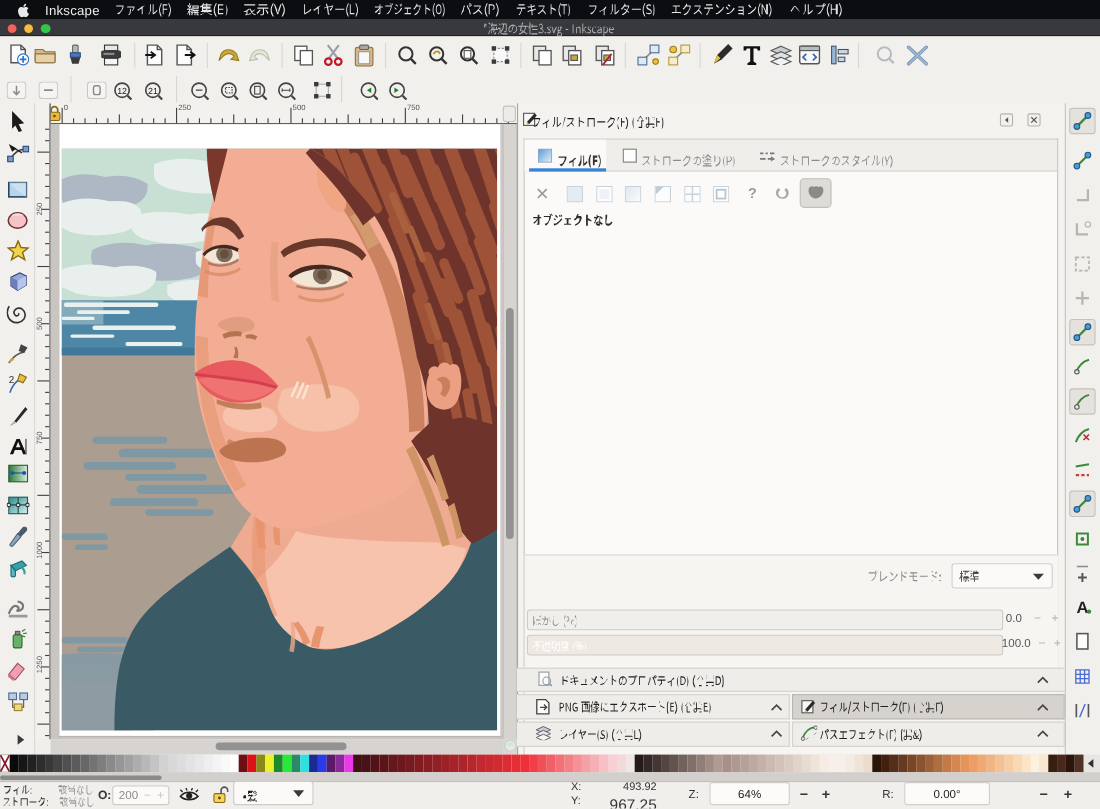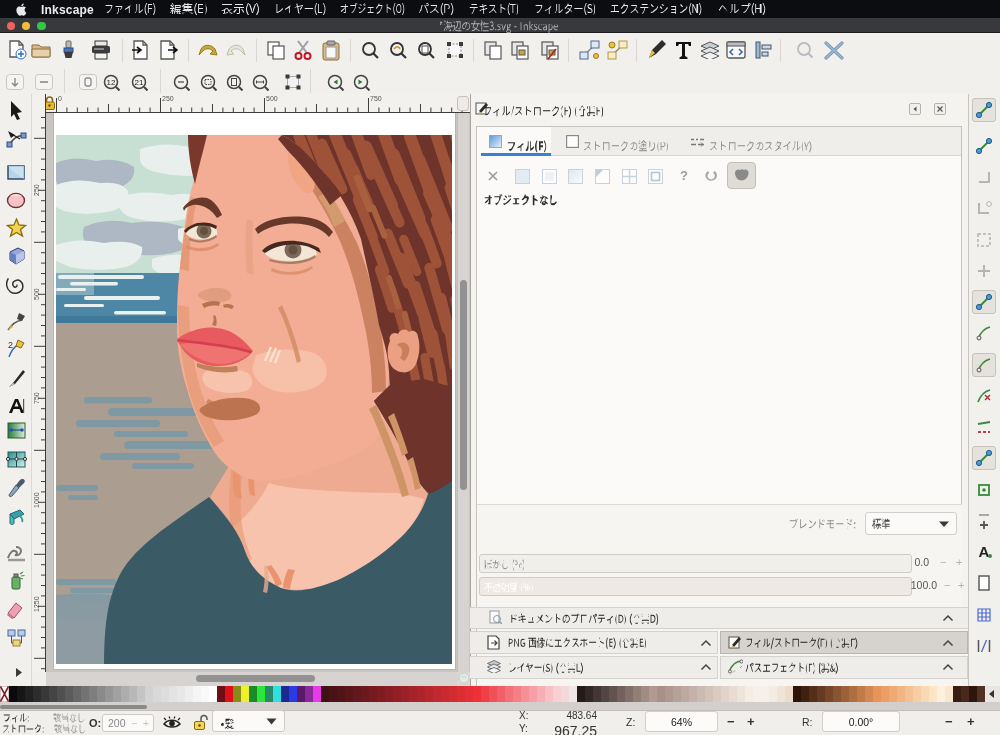--- a/index.html
+++ b/index.html
@@ -2,21 +2,21 @@
 <html><head><meta charset="utf-8"><style>
 *{margin:0;padding:0;box-sizing:border-box}
 html,body{width:1000px;height:735px;overflow:hidden;background:#f1efec;font-family:"Liberation Sans",sans-serif;position:relative}
 .ab{position:absolute}
 </style></head><body>
 
 <div class="ab" style="left:0;top:0;width:1000px;height:17.5px;background:#0b0d11"></div>
 <svg class="ab" style="left:15px;top:3px" width="13" height="13" viewBox="0 0 13 13">
 <path d="M9.6 6.9c0-1.5 1.2-2.2 1.3-2.3-.7-1-1.8-1.2-2.2-1.2-.9-.1-1.8.5-2.3.5-.5 0-1.2-.5-2-.5-1 0-2 .6-2.5 1.5-1.1 1.9-.3 4.7.8 6.2.5.8 1.1 1.6 1.9 1.6.8 0 1.1-.5 2-.5.9 0 1.2.5 2 .5.8 0 1.4-.8 1.9-1.5.6-.9.8-1.7.8-1.8 0 0-1.6-.6-1.7-2.5zM8.1 2.4c.4-.5.7-1.2.6-1.9-.6 0-1.4.4-1.8.9-.4.4-.7 1.2-.6 1.8.7.1 1.4-.3 1.8-.8z" fill="#e8e8e8"></path>
   </svg>
-<div class="ab" style="left:41px;top:2.5px;font-size:12px;font-weight:bold;color:#ececec;letter-spacing:.2px">Inkscape</div>
+<div class="ab" style="left:41px;top:2.5px;font-size:12px;font-weight:normal;color:#ececec;letter-spacing:.2px">Inkscape</div>
 <svg style="position:absolute;left:104.0px;top:-0.9px;overflow:visible" width="52" height="18">
     <g transform="translate(0,13.9) scale(0.8288701861769957,1)">
       <path d="M10 -8 10 -8C9 -8 9 -8 9 -8C8 -8 4 -8 3 -8C3 -8 2 -8 2 -8V-7C2 -7 2 -7 3 -7C4 -7 8 -7 9 -7C9 -6 8 -5 8 -4C6 -2 5 -1 3 -1L4 0C6 -0 7 -2 8 -3C9 -4 10 -6 10 -7C10 -8 10 -8 10 -8Z M22 -6 22 -7C22 -7 21 -7 21 -7C21 -7 16 -7 15 -7C15 -7 14 -7 14 -7V-6C14 -6 15 -6 15 -6C16 -6 20 -6 21 -6C21 -5 20 -4 19 -3L20 -3C21 -4 22 -5 22 -6C22 -6 22 -6 22 -6ZM18 -5H17C17 -5 17 -4 17 -4C17 -3 17 -1 16 -0C15 0 15 0 15 0L16 1C18 -0 18 -2 18 -5Z M25 -4 26 -3C27 -4 29 -5 30 -5V-1C30 -0 30 0 30 0H31C31 0 31 -0 31 -1V-6C32 -7 33 -8 34 -9L34 -9C33 -8 32 -7 30 -7C29 -6 27 -5 25 -4Z M42 -0 43 0C43 0 43 0 43 0C45 -1 46 -2 47 -3L47 -4C46 -3 44 -2 43 -1C43 -2 43 -7 43 -8C43 -9 43 -9 43 -9H42C42 -9 42 -9 42 -8C42 -7 42 -1 42 -1C42 -1 42 -0 42 -0ZM37 -0 38 0C39 -1 39 -2 40 -3C40 -4 40 -7 40 -8C40 -8 40 -9 40 -9H39C39 -9 39 -8 39 -8C39 -7 39 -4 39 -3C39 -2 38 -1 37 -0Z M51 2 52 2C51 0 50 -2 50 -4C50 -6 51 -8 52 -10L51 -10C50 -8 49 -6 49 -4C49 -1 50 1 51 2Z M53 0H54V-4H58V-5H54V-8H58V-9H53Z M60 2C61 1 62 -1 62 -4C62 -6 61 -8 60 -10L59 -10C60 -8 61 -6 61 -4C61 -2 60 0 59 2Z" fill="#e6e6e8"></path>
     </g>
   </svg>
 <svg style="position:absolute;left:170.0px;top:-0.9px;overflow:visible" width="38" height="18">
     <g transform="translate(0,13.9) scale(0.9698825931597754,1)">
       <path d="M5 -9V-9H11V-9ZM1 -3C1 -2 1 -1 0 -0C1 -0 1 -0 1 -0C1 -1 2 -2 2 -3ZM3 -3C4 -2 4 -1 4 -1L5 -1C4 -1 4 -0 4 0C4 0 4 1 5 1C5 -0 6 -2 6 -3V1H6V-1H7V1H8V-1H9V1H10V-1H11V0C11 0 10 0 10 0C10 0 10 0 10 0C10 0 10 1 10 1C10 1 11 1 11 1C11 1 11 0 11 0V-4H6L6 -5H11V-8H5V-5C5 -4 5 -2 5 -1C5 -2 4 -3 4 -3ZM7 -2H6V-3H7ZM8 -2V-3H9V-2ZM10 -2V-3H11V-2ZM6 -7H10V-6H6ZM0 -5 0 -4 2 -4V1H3V-4L4 -4C4 -4 4 -4 4 -3L5 -4C5 -4 4 -5 4 -6L3 -6C3 -6 4 -5 4 -5L2 -5C3 -6 4 -7 4 -8L4 -9C3 -8 3 -7 2 -7C2 -7 2 -7 2 -7C2 -8 3 -9 3 -10L2 -10C2 -9 2 -8 1 -8L1 -8L0 -8C1 -7 2 -6 2 -6C2 -5 1 -5 1 -5Z M15 -10C15 -9 14 -8 12 -7C13 -6 13 -6 13 -6C13 -6 14 -7 14 -7V-3H18V-3H13V-2H17C16 -1 14 -0 12 0C13 0 13 1 13 1C14 0 16 -1 18 -2V1H18V-2C20 -1 21 0 23 1C23 1 23 0 24 -0C22 -0 20 -1 19 -2H23V-3H18V-3H23V-4H19V-5H22V-6H19V-6H22V-7H19V-8H23V-9H19C19 -9 19 -10 19 -10L18 -10C18 -10 18 -9 18 -9H15C16 -9 16 -10 16 -10ZM18 -6V-6H15V-6ZM18 -7H15V-8H18ZM18 -5V-4H15V-5Z M27 2 28 2C27 0 26 -2 26 -4C26 -6 27 -8 28 -10L27 -10C26 -8 25 -6 25 -4C25 -1 26 1 27 2Z M29 0H34V-1H30V-4H34V-5H30V-8H34V-9H29Z M36 2C37 1 38 -1 38 -4C38 -6 37 -8 36 -10L36 -10C37 -8 37 -6 37 -4C37 -2 37 0 36 2Z" fill="#e6e6e8"></path>
     </g>
   </svg>
@@ -1127,21 +1127,21 @@
 <div class="ab" style="left:212px;top:710px;width:73px;height:22px;background:#fbfaf9;border:1px solid #cfcbc6;border-radius:3px"></div>
 <svg style="position:absolute;left:221.0px;top:714.7px;overflow:visible" width="13" height="16">
     <g transform="translate(0,12.8) scale(0.9,1)">
       <path d="M2 -2C3 -2 3 -2 3 -3C3 -4 3 -5 2 -5C1 -5 0 -4 0 -3C0 -2 1 -2 2 -2Z M13 -9C12 -9 11 -8 10 -8C10 -8 10 -7 10 -7C12 -8 13 -8 13 -9ZM13 -8C13 -7 11 -6 10 -6C10 -6 11 -6 11 -6C12 -6 13 -7 14 -7ZM14 -6C13 -5 11 -5 10 -4C10 -4 10 -4 10 -4C12 -4 13 -5 14 -5ZM8 -4C8 -4 8 -4 8 -3H4V-3H7C7 -2 6 -0 4 0C4 0 5 1 5 1C6 0 7 -0 7 -1C8 -1 8 -1 9 -0C8 -0 7 0 6 0C7 0 7 1 7 1C8 1 9 0 10 0C11 1 12 1 14 1C14 1 14 0 14 0C13 0 12 -0 11 -0C12 -1 12 -1 13 -2L12 -2L12 -2H8C8 -2 8 -3 8 -3H14V-3H8L9 -4ZM8 -2H11C11 -1 11 -1 10 -1C9 -1 9 -1 8 -2ZM5 -5 5 -4 9 -4C9 -4 9 -4 9 -4L10 -4C10 -5 9 -5 9 -6H10V-6H6V-7H9V-7H6V-7H9V-8H6V-8H10V-9H5V-6H4V-6H6C6 -5 6 -5 6 -5ZM8 -5 8 -5 6 -5 7 -6H9Z" fill="#222222"></path>
     </g>
   </svg>
 <svg class="ab" style="left:266px;top:718px" width="11" height="7">
     <path d="M0.5 0.5 L10.5 0.5 L5.5 6.5 Z" fill="#3a3a3a"></path>
   </svg>
 <div class="ab" style="left:519px;top:710px;font-size:10px;color:#333">X:</div>
-<div class="ab" style="left:547px;top:710px;width:50px;font-size:10px;color:#333;text-align:right">483.64</div>
+<div class="ab" style="left:547px;top:710px;width:50px;font-size:10px;color:#333;text-align:right">493.92</div>
 <div class="ab" style="left:519px;top:722.5px;font-size:10px;color:#333">Y:</div>
 <div class="ab" style="left:547px;top:722.5px;width:50px;font-size:14px;color:#333;text-align:right">967.25</div>
 <div class="ab" style="left:626px;top:716px;font-size:10.5px;color:#333">Z:</div>
 <div class="ab" style="left:645px;top:710.5px;width:73px;height:21px;background:#fcfbfa;border:1px solid #d2cec9;border-radius:3px"></div>
 <div class="ab" style="left:645px;top:716px;width:73px;font-size:10.5px;color:#222;text-align:center">64%</div>
 <div class="ab" style="left:727px;top:714px;font-size:13px;color:#333;font-weight:bold">−</div>
 <div class="ab" style="left:747px;top:714px;font-size:13px;color:#333;font-weight:bold">+</div>
 <div class="ab" style="left:802px;top:716px;font-size:10.5px;color:#333">R:</div>
 <div class="ab" style="left:822px;top:710.5px;width:78px;height:21px;background:#fcfbfa;border:1px solid #d2cec9;border-radius:3px"></div>
 <div class="ab" style="left:822px;top:716px;width:78px;font-size:10.5px;color:#222;text-align:center">0.00°</div>

